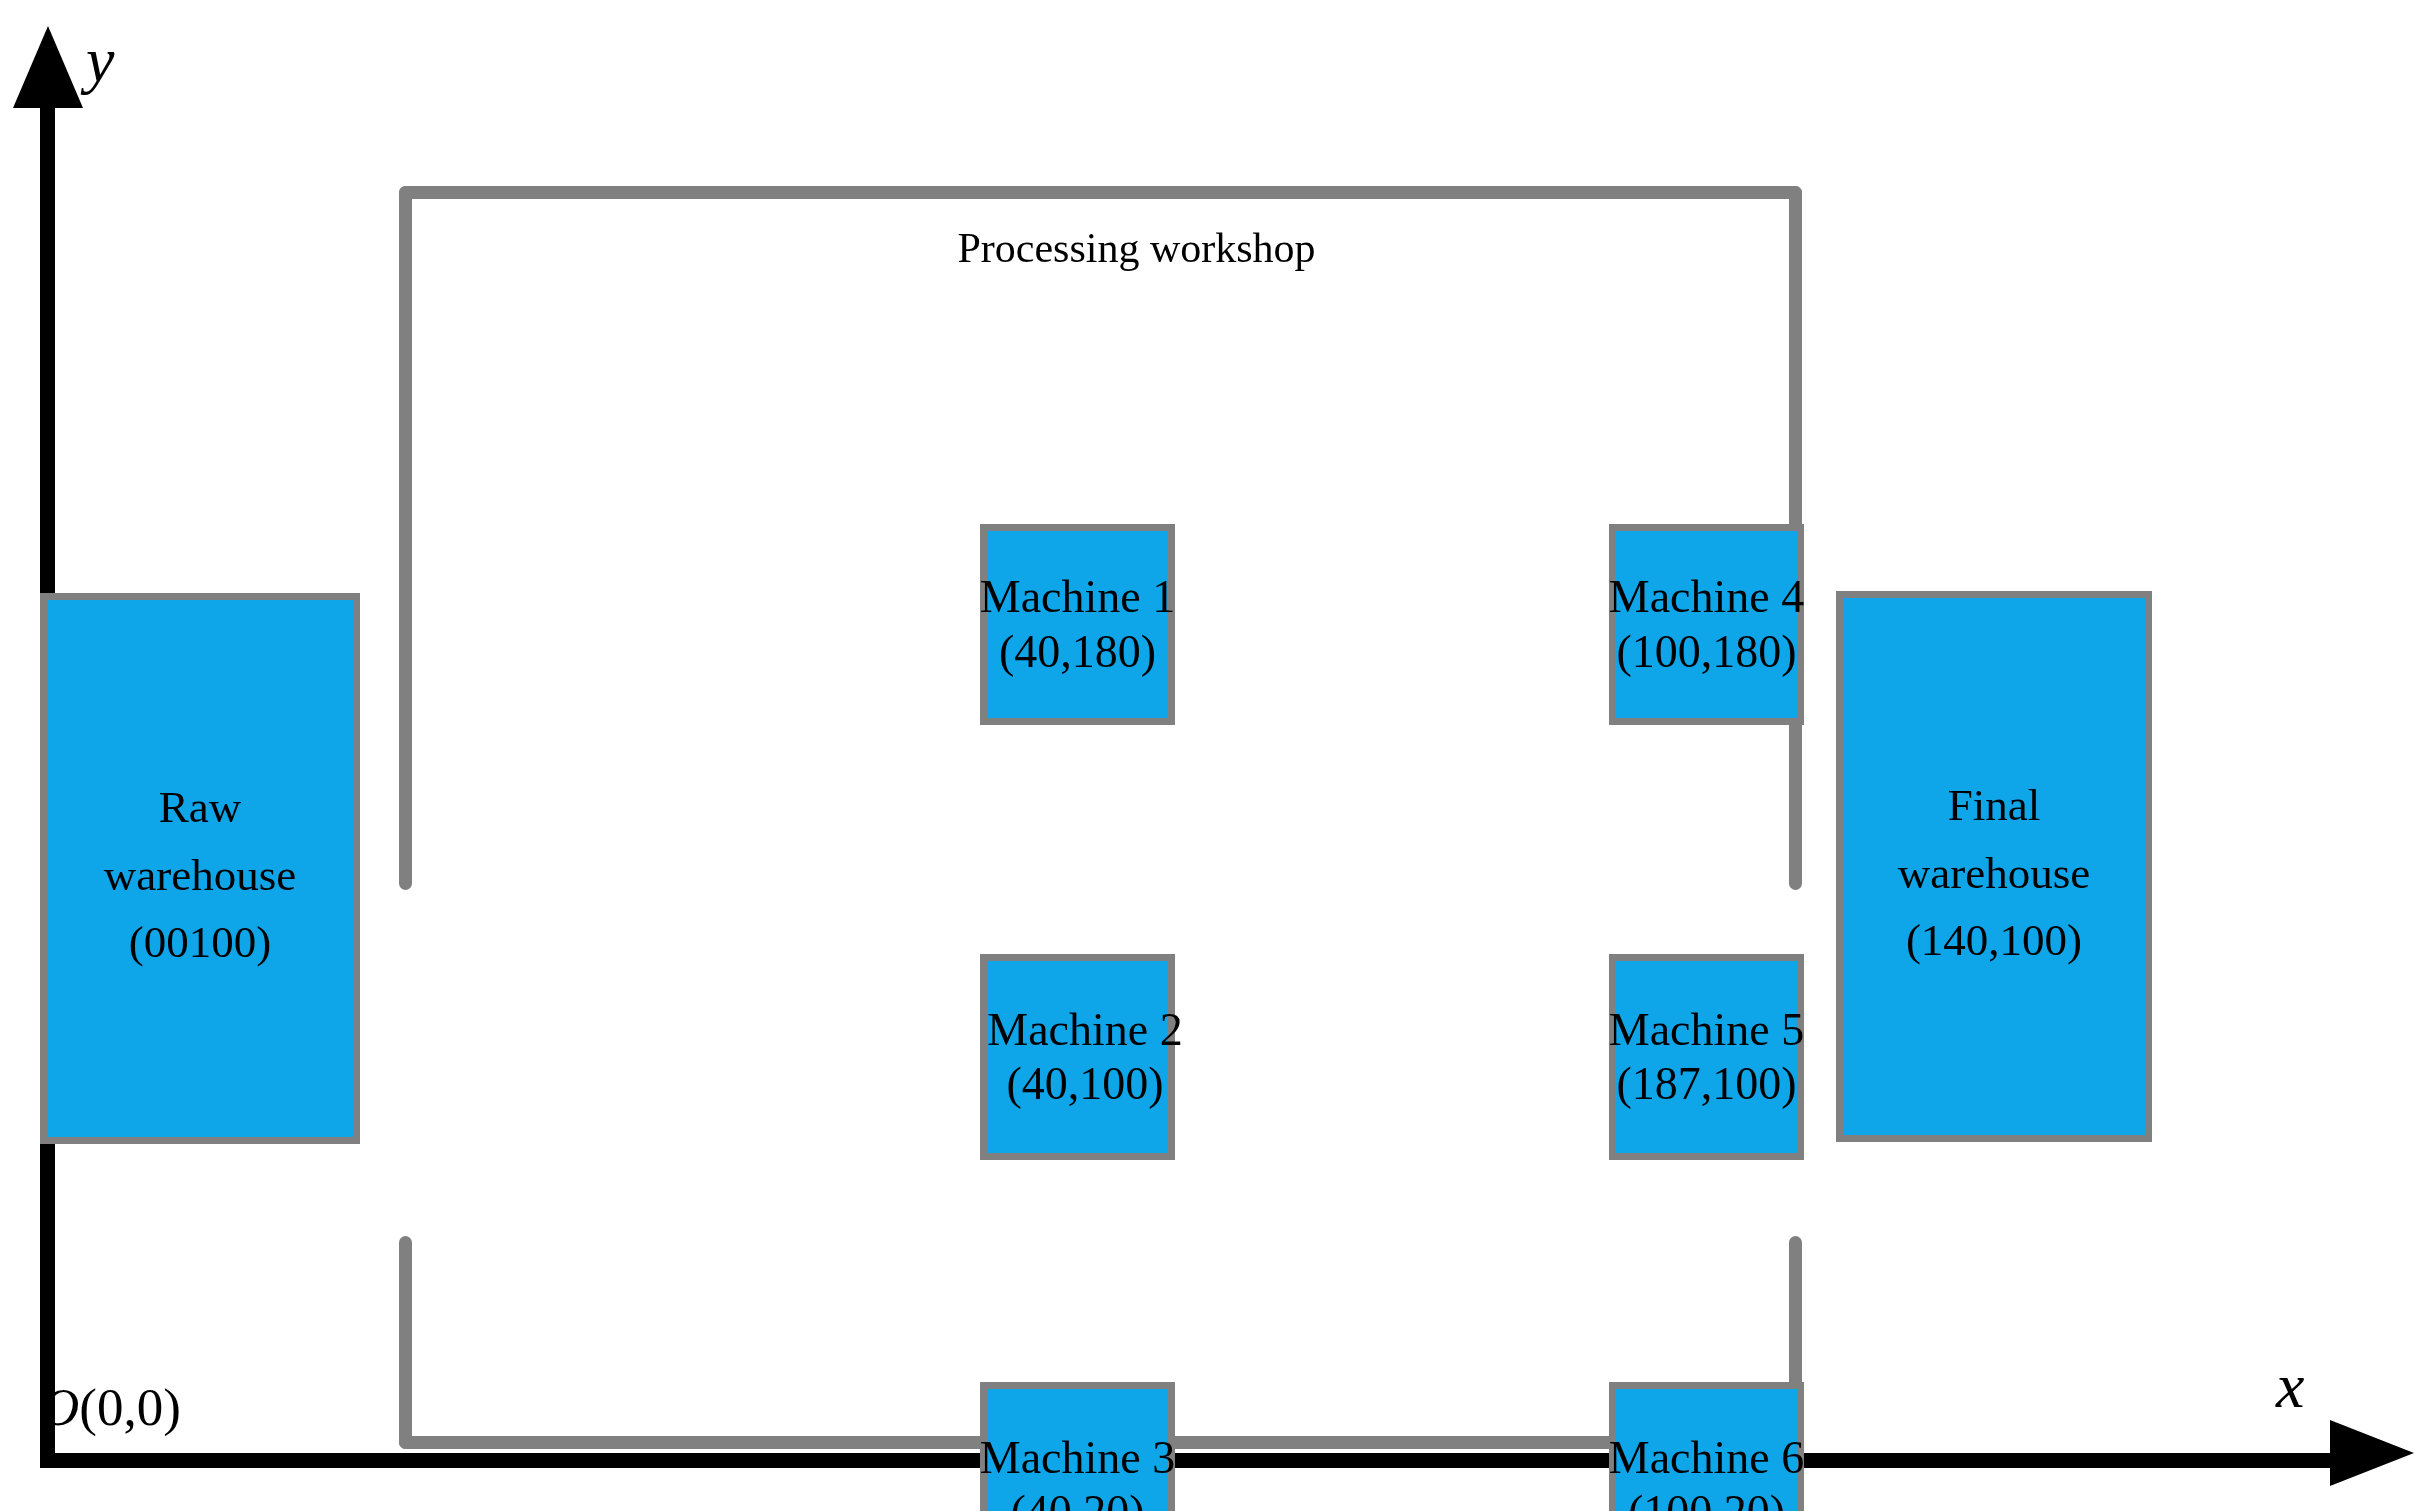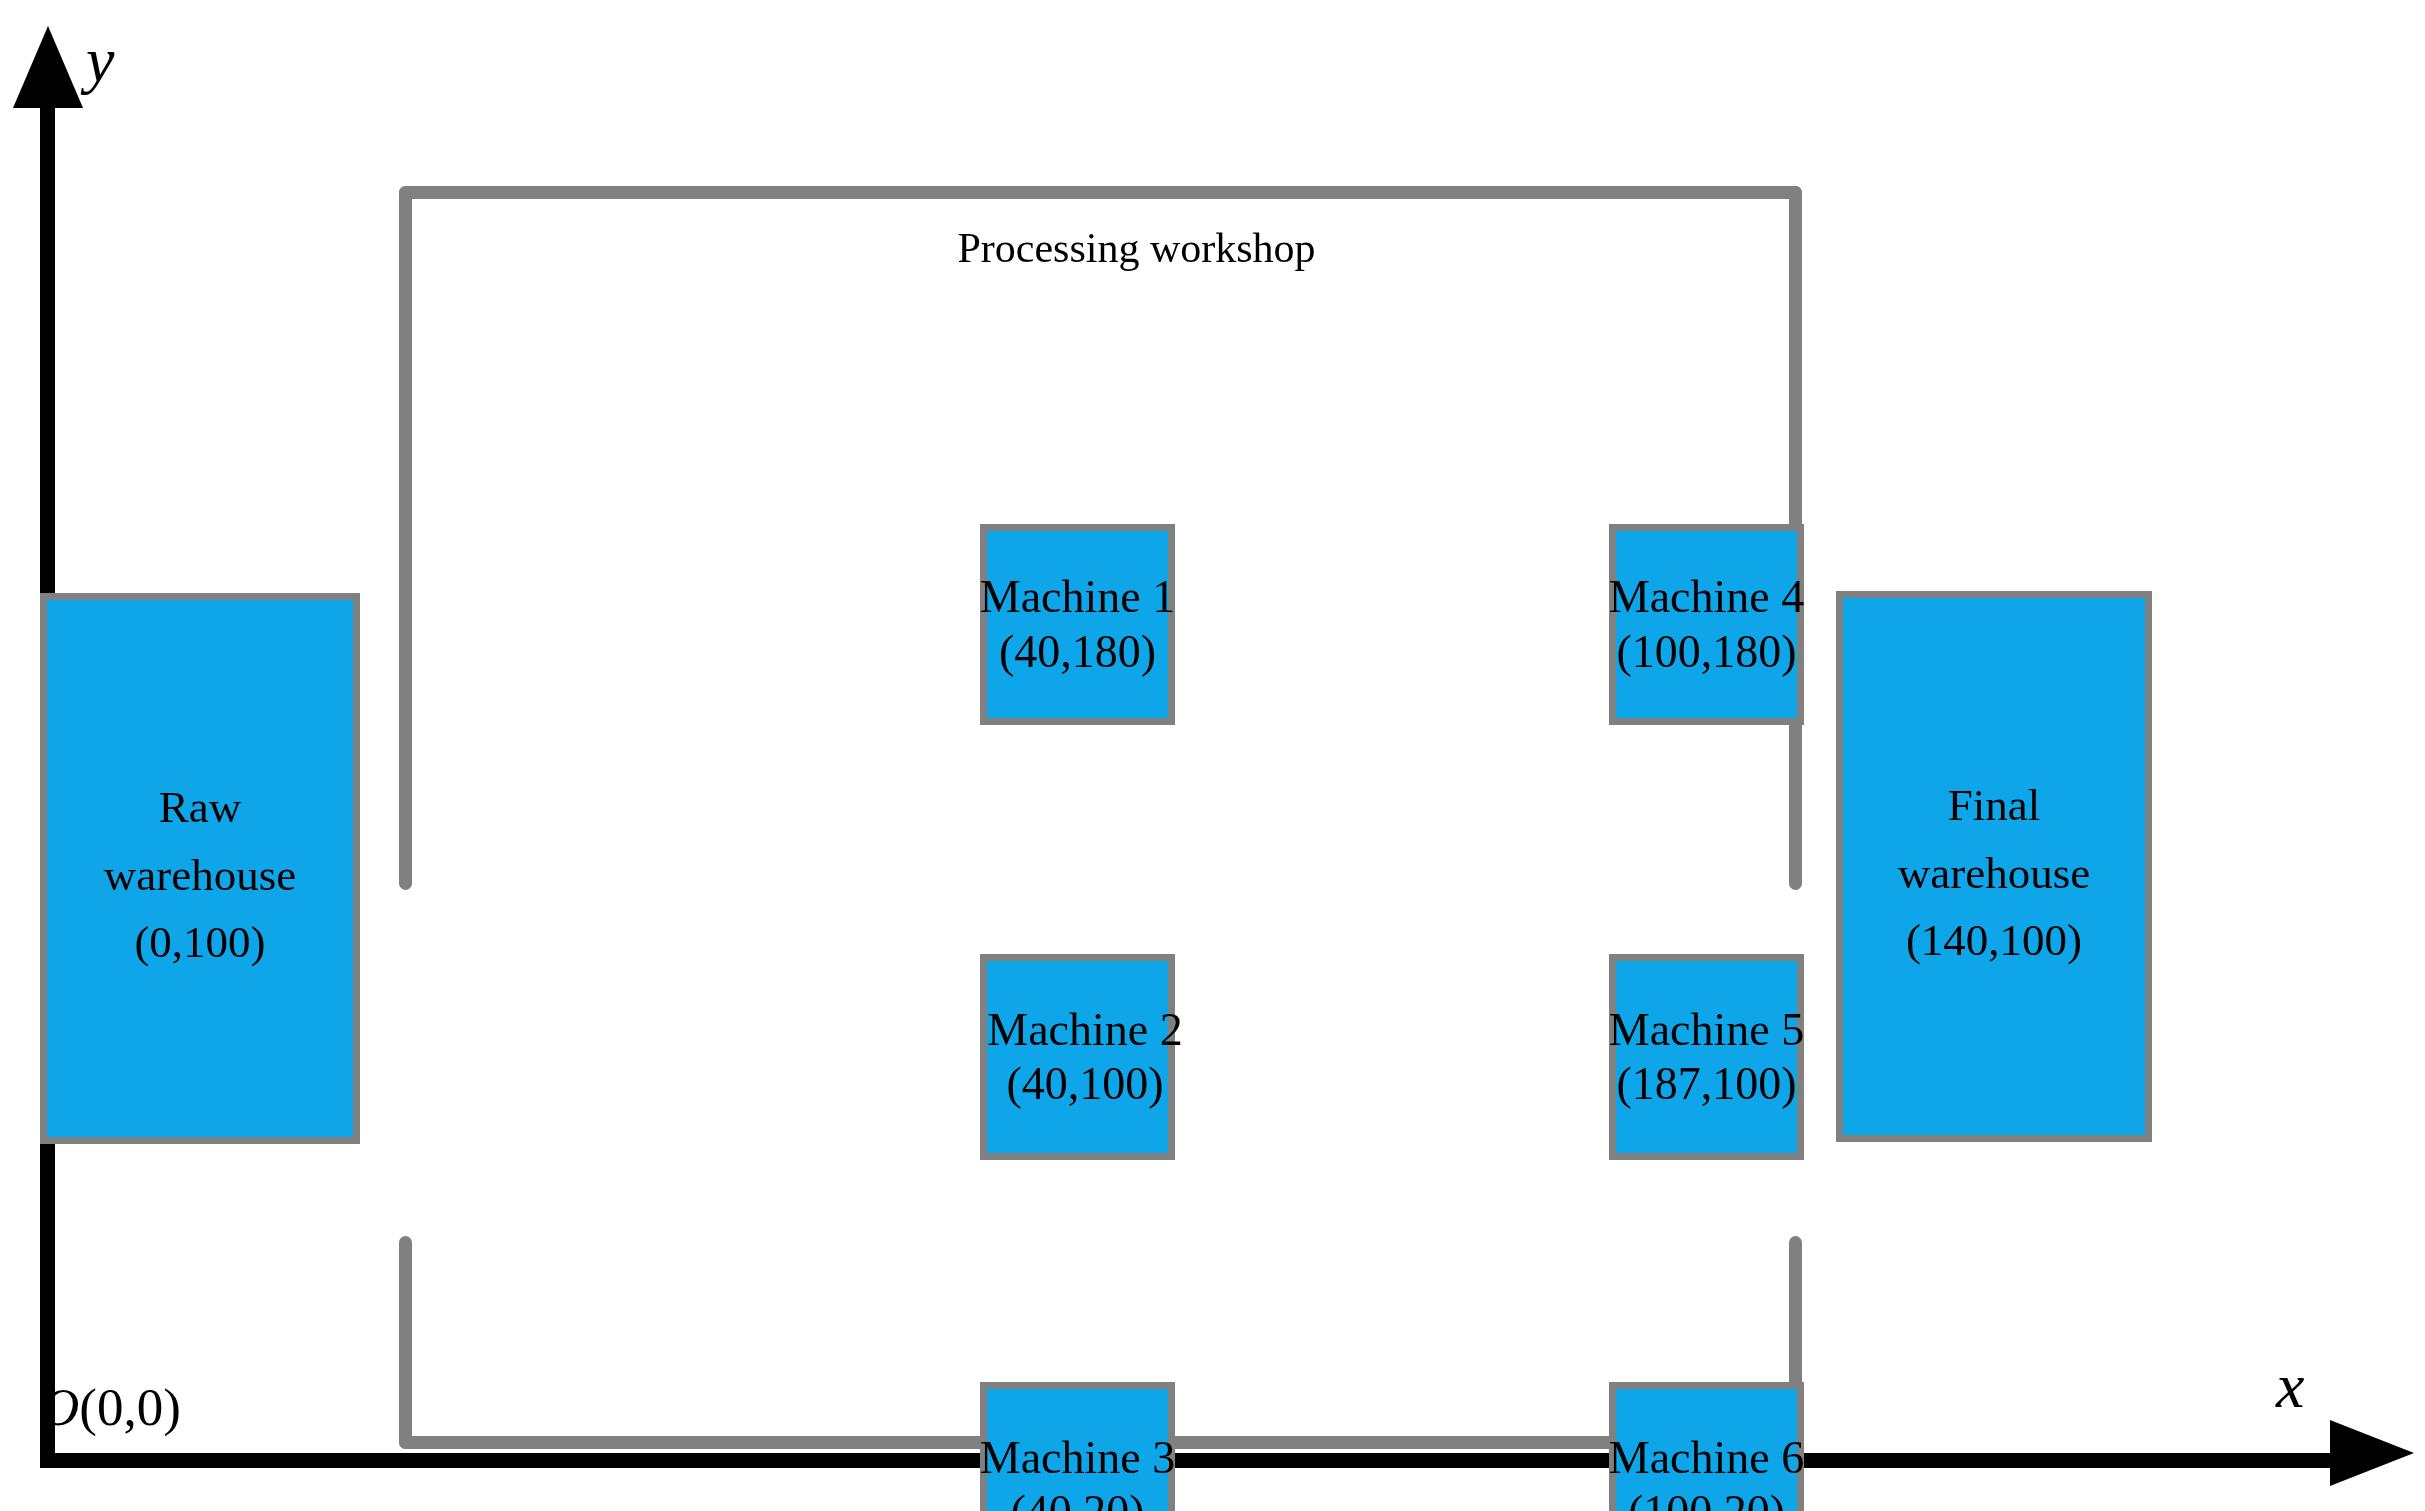--- a/index.html
+++ b/index.html
@@ -169,21 +169,21 @@
   <div class="axis-label" id="y-axis-label">y</div>
   <div class="axis-label" id="x-axis-label">x</div>
 
   <div id="origin-label">
     <span class="o-sym">O</span><span>(0,0)</span>
   </div>
 
   <div class="box warehouse" id="raw-warehouse">
     <div class="line">Raw</div>
     <div class="line">warehouse</div>
-    <div class="line">(0,100)</div>
+    <div class="line">(00100)</div>
   </div>
 
   <div class="box warehouse" id="final-warehouse">
     <div class="line">Final</div>
     <div class="line">warehouse</div>
     <div class="line">(140,100)</div>
   </div>
 
   <div id="workshop">
 

